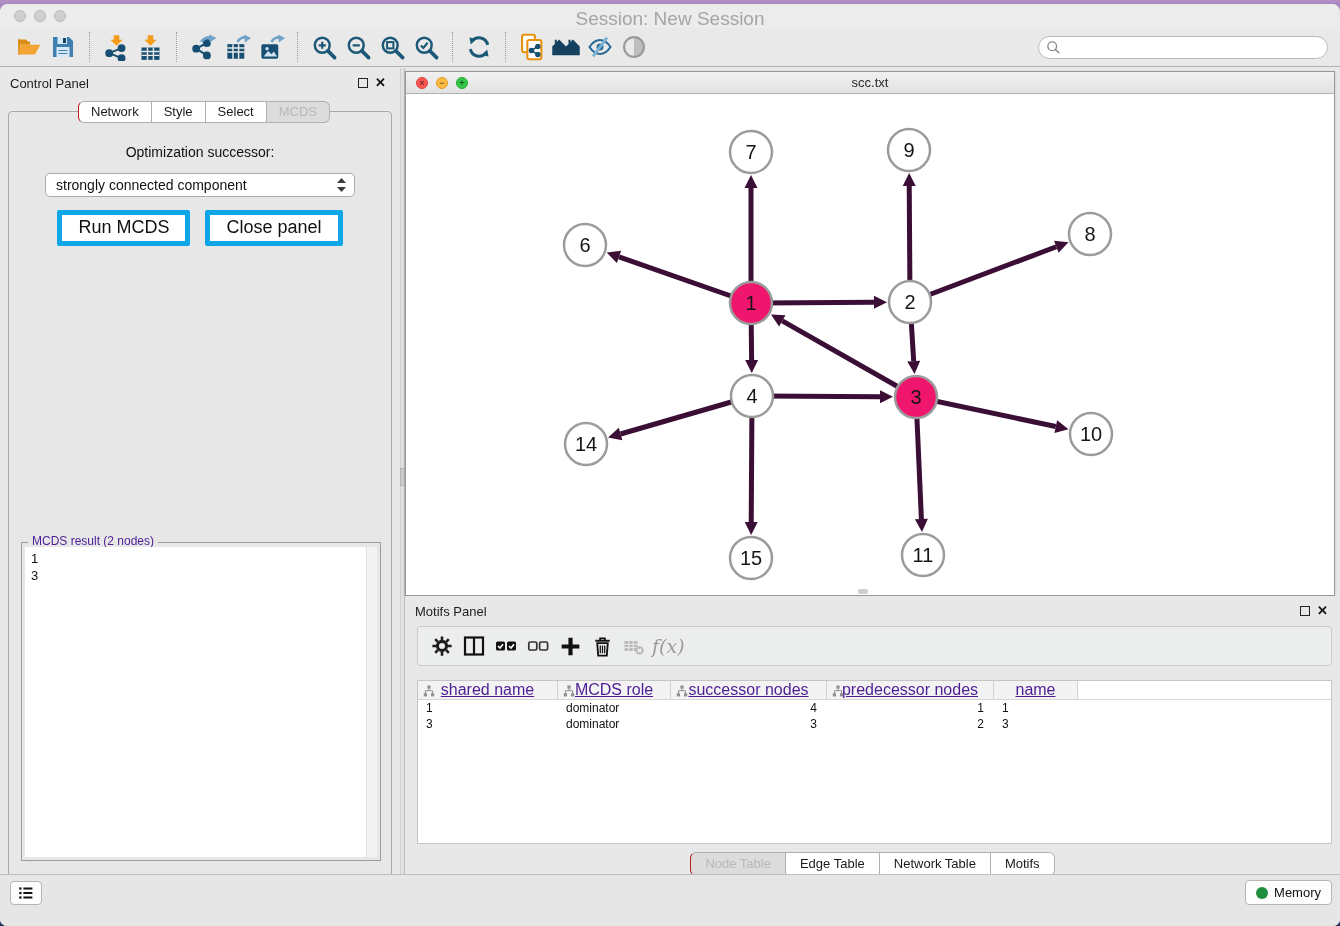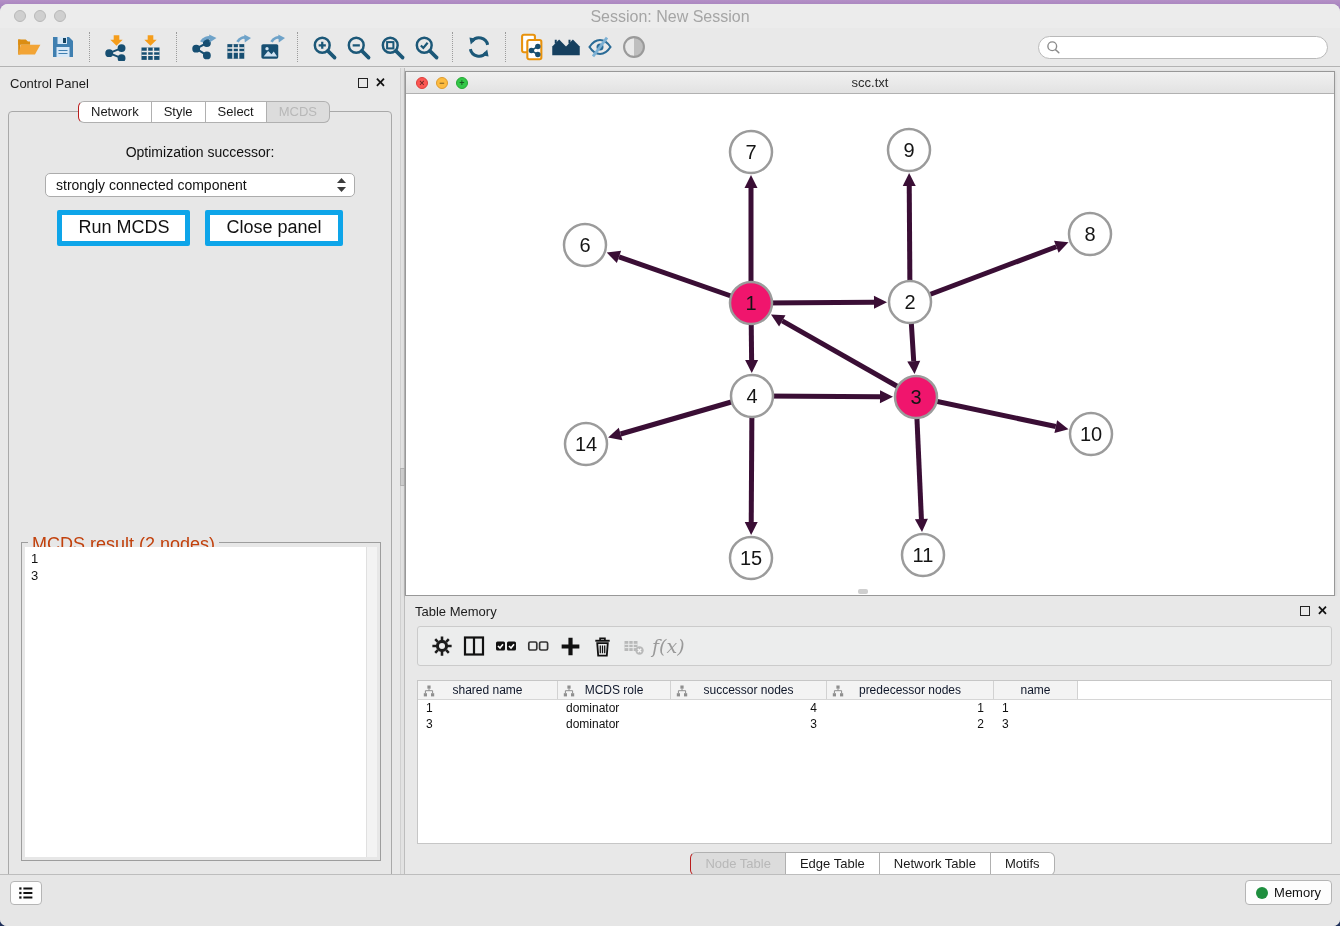--- a/index.html
+++ b/index.html
@@ -9,21 +9,21 @@
     background: linear-gradient(180deg,#b48fc6 0%,#a07fba 1%,#20305a 100%);
   }
   .app {
     position:absolute; left:0; right:0; top:4px; bottom:0;
     background:#e9e9e9; border-radius:8px 8px 7px 7px; overflow:hidden;
   }
   
   .titlebar { position:relative; height:24px; background:#ececec; }
   .traffic { position:absolute; top:6px; width:12px; height:12px; border-radius:50%; }
   .t-gray { background:#cfcfcf; border:1px solid #b8b8b8; }
-  .win-title { position:absolute; left:0; right:0; top:4px; text-align:center; font-size:16px; color:#a5a5a5; }
+  .win-title { position:absolute; left:0; right:0; top:4px; text-align:center; font-size:19px; color:#a5a5a5; }
   
   .toolbar {
     position:relative; height:39px; background:#e9e9e9; border-bottom:1px solid #b3b3b3;
     display:flex; align-items:center; padding:0 12px;
   }
   .tbtn { width:34px; height:32px; display:flex; align-items:center; justify-content:center; cursor:default; }
   .tbtn svg { display:block; }
   .sep { width:1px; height:30px; border-left:1px dotted #9c9c9c; margin:0 9px; }
   .search-field {
     position:absolute; right:12px; top:8px; width:290px; height:23px;
@@ -63,21 +63,21 @@
   .btn-row { margin-top:13px; display:flex; justify-content:center; gap:15px; }
   .button {
     background:#fff; border:5px solid #0ea5e9; border-radius:2px; font-size:18px; color:#111;
     padding:2px 16px 3px 16px; cursor:default;
   }
   .fieldset {
     position:absolute; left:12px; right:10px; top:430px; bottom:18px;
     border:1px solid #9d9d9d;
   }
   .fs-legend {
-    position:absolute; top:-9px; left:6px; background:#e7e7e7; padding:0 4px; font-size:18px; color:#c2410c;
+    position:absolute; top:-9px; left:6px; background:#e7e7e7; padding:0 4px; font-size:12px; color:#4c1d95;
   }
   .fs-inner { position:absolute; inset:4px 3px 3px 3px; background:#fff; overflow:hidden; }
   .fs-text { padding:3px 6px; font-size:13px; color:#111; white-space:pre-line; line-height:17px; }
   .fs-scrollbar { position:absolute; right:0; top:0; bottom:0; width:11px; background:#f3f3f3; border-left:1px solid #e0e0e0; }
   
   .net-window {
     position:absolute; left:0; top:3px; width:930px; height:525px;
     border:1px solid #989898; background:#fff; box-shadow:0 1px 3px rgba(0,0,0,.15);
   }
   .net-titlebar { position:relative; height:22px; background:linear-gradient(#f1f1f1,#e2e2e2); border-bottom:1px solid #b1b1b1; }
@@ -97,22 +97,22 @@
     display:flex; align-items:center; padding-left:8px; 
   }
   .tp-btn { width:32px; height:32px; display:flex; align-items:center; justify-content:center; cursor:default; }
   .fx-label { font-family:"DejaVu Serif", serif; font-style:italic; font-size:19px; color:#9a9a9a; margin-left:2px; }
   .data-table {
     position:absolute; left:12px; right:8px; top:84px; bottom:46px;
     background:#fff; border:1px solid #c6c6c6; overflow:hidden;
   }
   .thead { display:flex; height:19px; border-bottom:1px solid #d6d6d6; }
   .th {
-    background:#f3f3f3; border-right:1px solid #d2d2d2; font-size:12px; color:#0f172a;
-    display:flex; align-items:center; justify-content:center; gap:4px; position:relative; cursor:default;
+    background:#f3f3f3; border-right:1px solid #d2d2d2; font-size:16px; color:#4c1d95;
+    display:flex; align-items:center; justify-content:center; gap:4px; position:relative; cursor:default;text-decoration:underline;
   }
   .th .th-icon { position:absolute; left:5px; top:4px; }
   .tr { display:flex; height:16px; cursor:default; }
   .td { font-size:12px; color:#111; line-height:16px; }
   .align-left { text-align:left; padding-left:8px; }
   .align-right { text-align:right; padding-right:10px; }
   .bottom-tabs { position:absolute; left:0; right:0; bottom:14px; display:flex; justify-content:center; }
   .bottom-tabs .tab { padding:3px 14px 4px 14px; }
   
   .statusbar { position:absolute; left:0; right:0; bottom:0; height:52px; background:#e6e6e6; border-top:1px solid #bdbdbd; }
@@ -411,21 +411,21 @@
               <g>
                 <circle cx="517" cy="461" r="21" fill="#ffffff" stroke="#9b9b9b" stroke-width="2.5"></circle>
                 <text x="517" y="468" text-anchor="middle" font-size="20" font-family="&quot;Liberation Sans&quot;, sans-serif" fill="#151515">11</text>
               </g>
             </svg>
           <div class="net-hscroll"></div>
         </div>
       </div>
 
       <div class="table-panel">
-        <div class="panel-header">Table Memory</div>
+        <div class="panel-header">Motifs Panel</div>
         <div class="panel-float tp-float"></div>
         <div class="panel-close tp-close">✕</div>
 
         <div class="tp-toolbar">
           <div class="tp-btn">
             <svg width="22" height="22" viewBox="0 0 24 24">
               <circle cx="12" cy="12" r="5" fill="none" stroke="#1c1c1c" stroke-width="3.4"></circle>
               <path d="M12 1.5v4M12 18.5v4M1.5 12h4M18.5 12h4M4.6 4.6l2.8 2.8M16.6 16.6l2.8 2.8M19.4 4.6l-2.8 2.8M7.4 16.6l-2.8 2.8" stroke="#1c1c1c" stroke-width="2.8"></path>
             </svg>
           </div>

